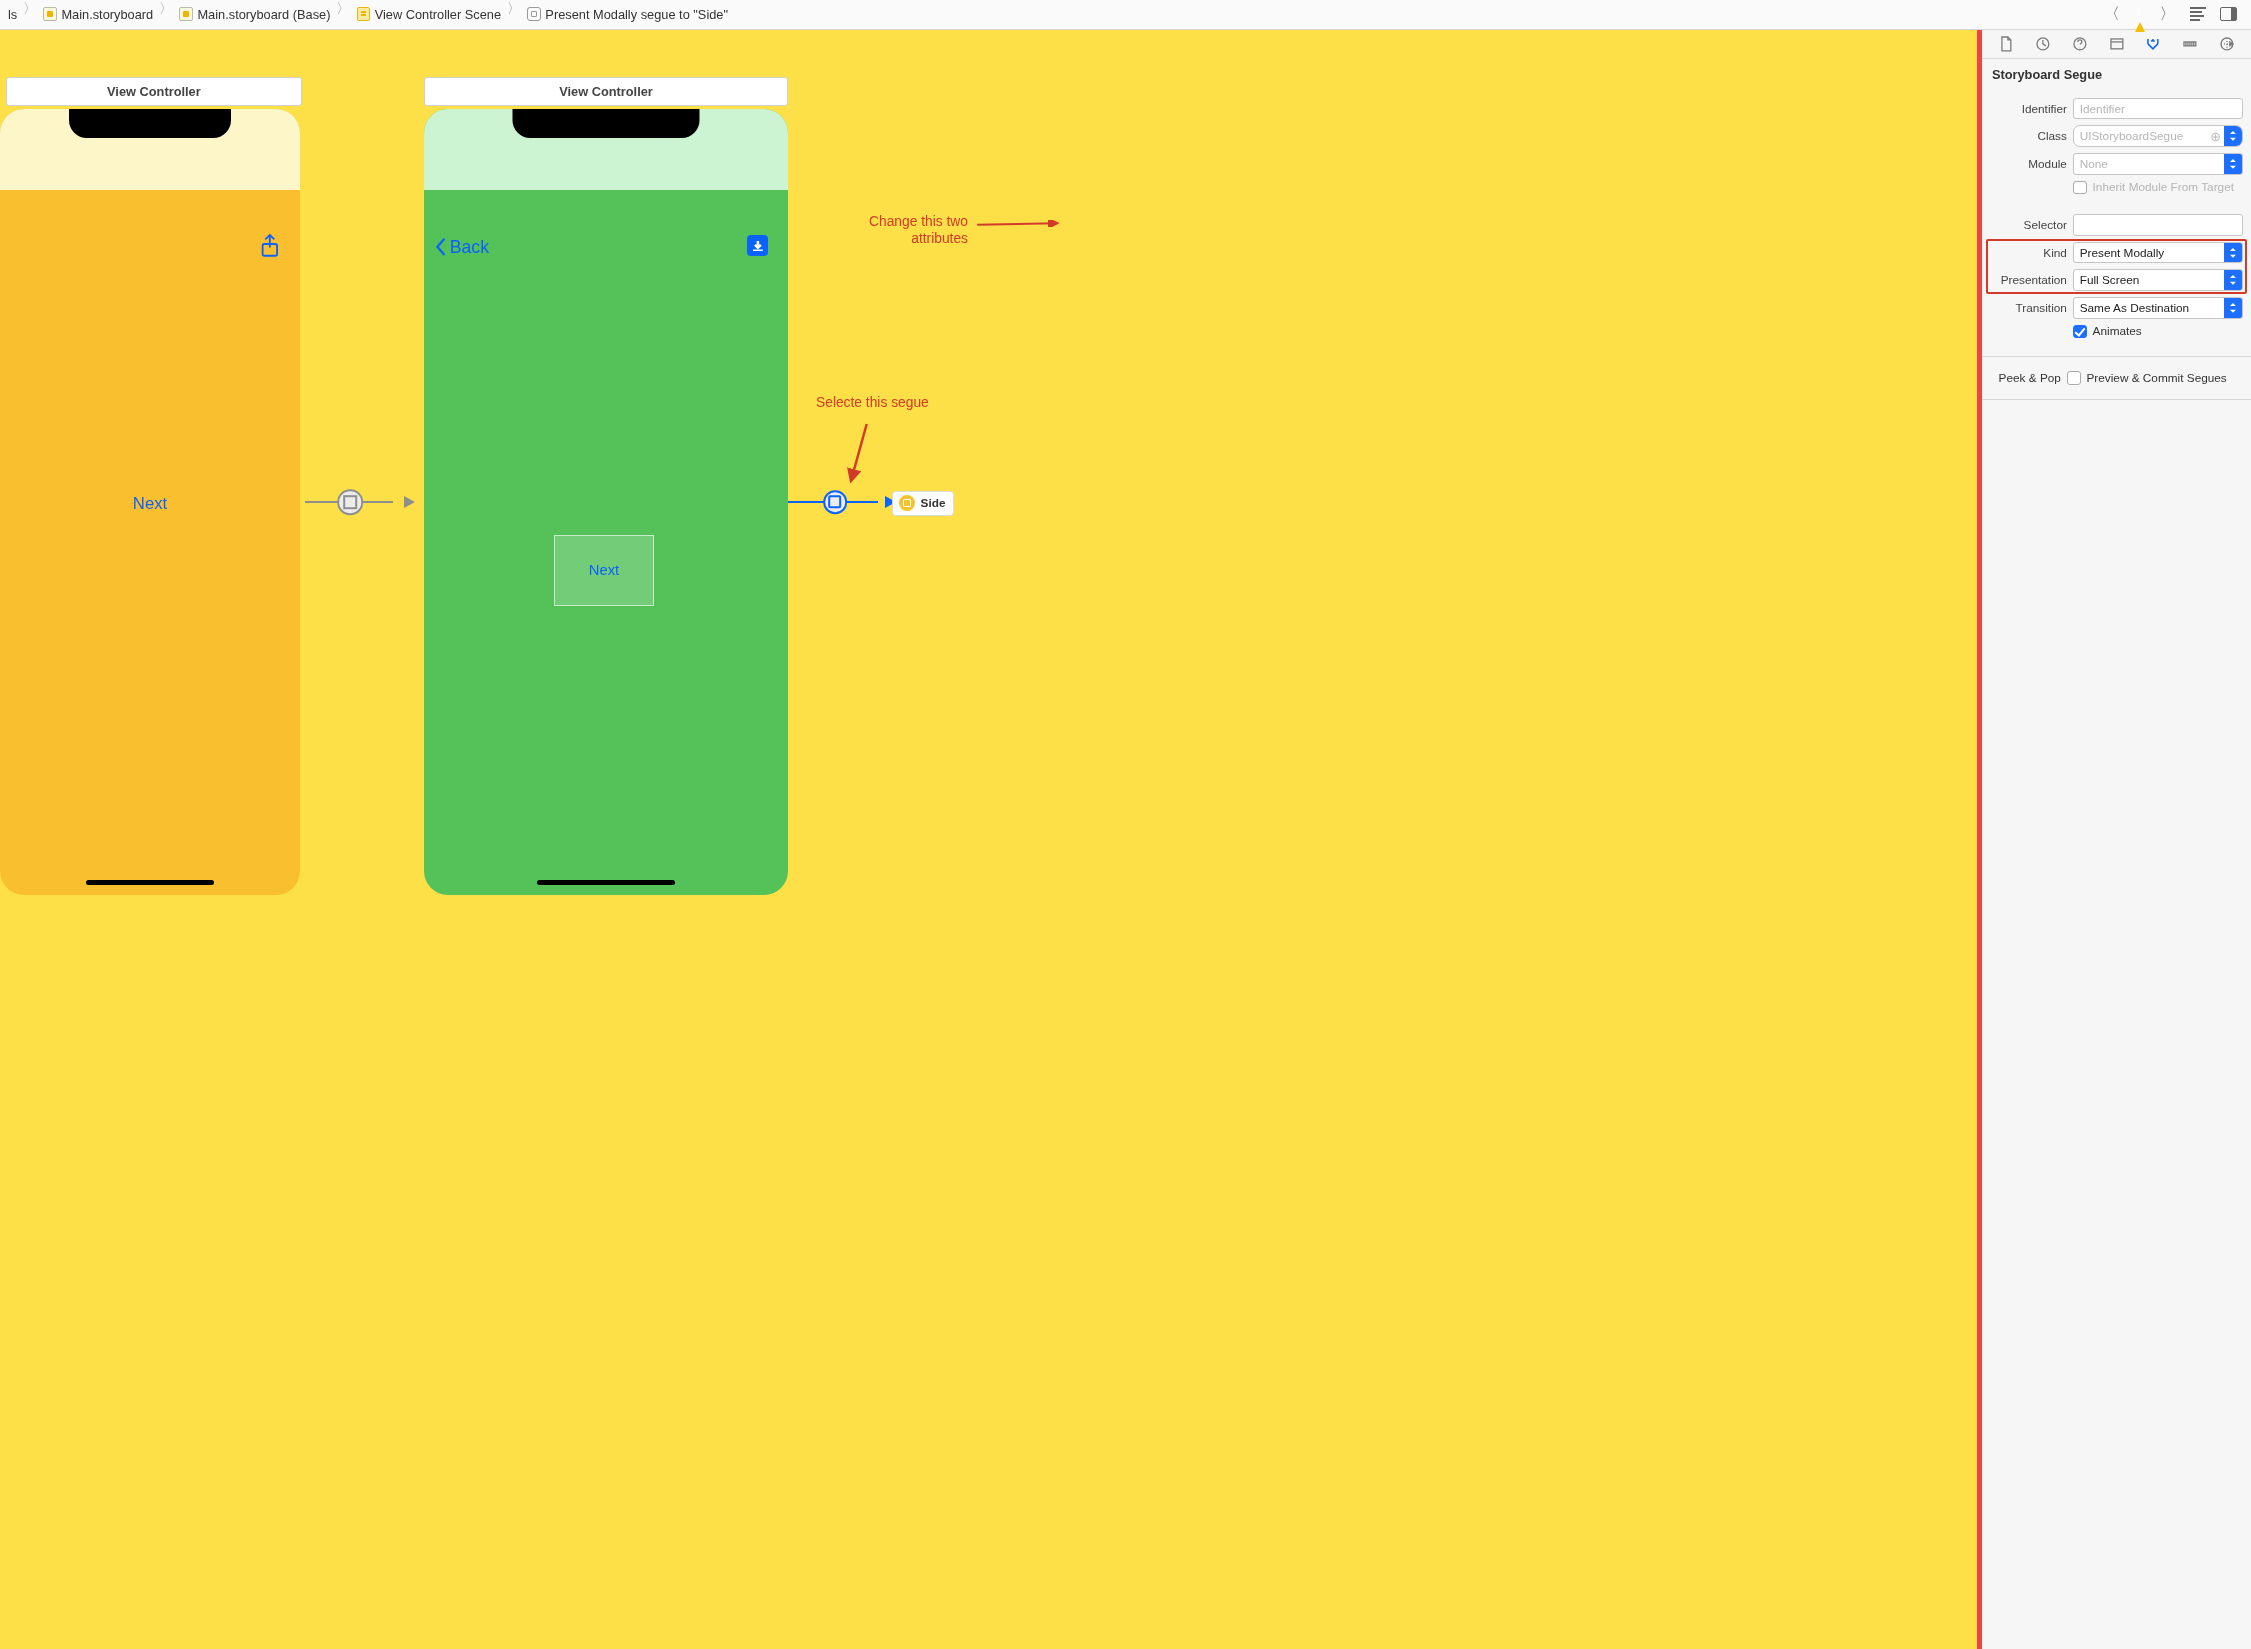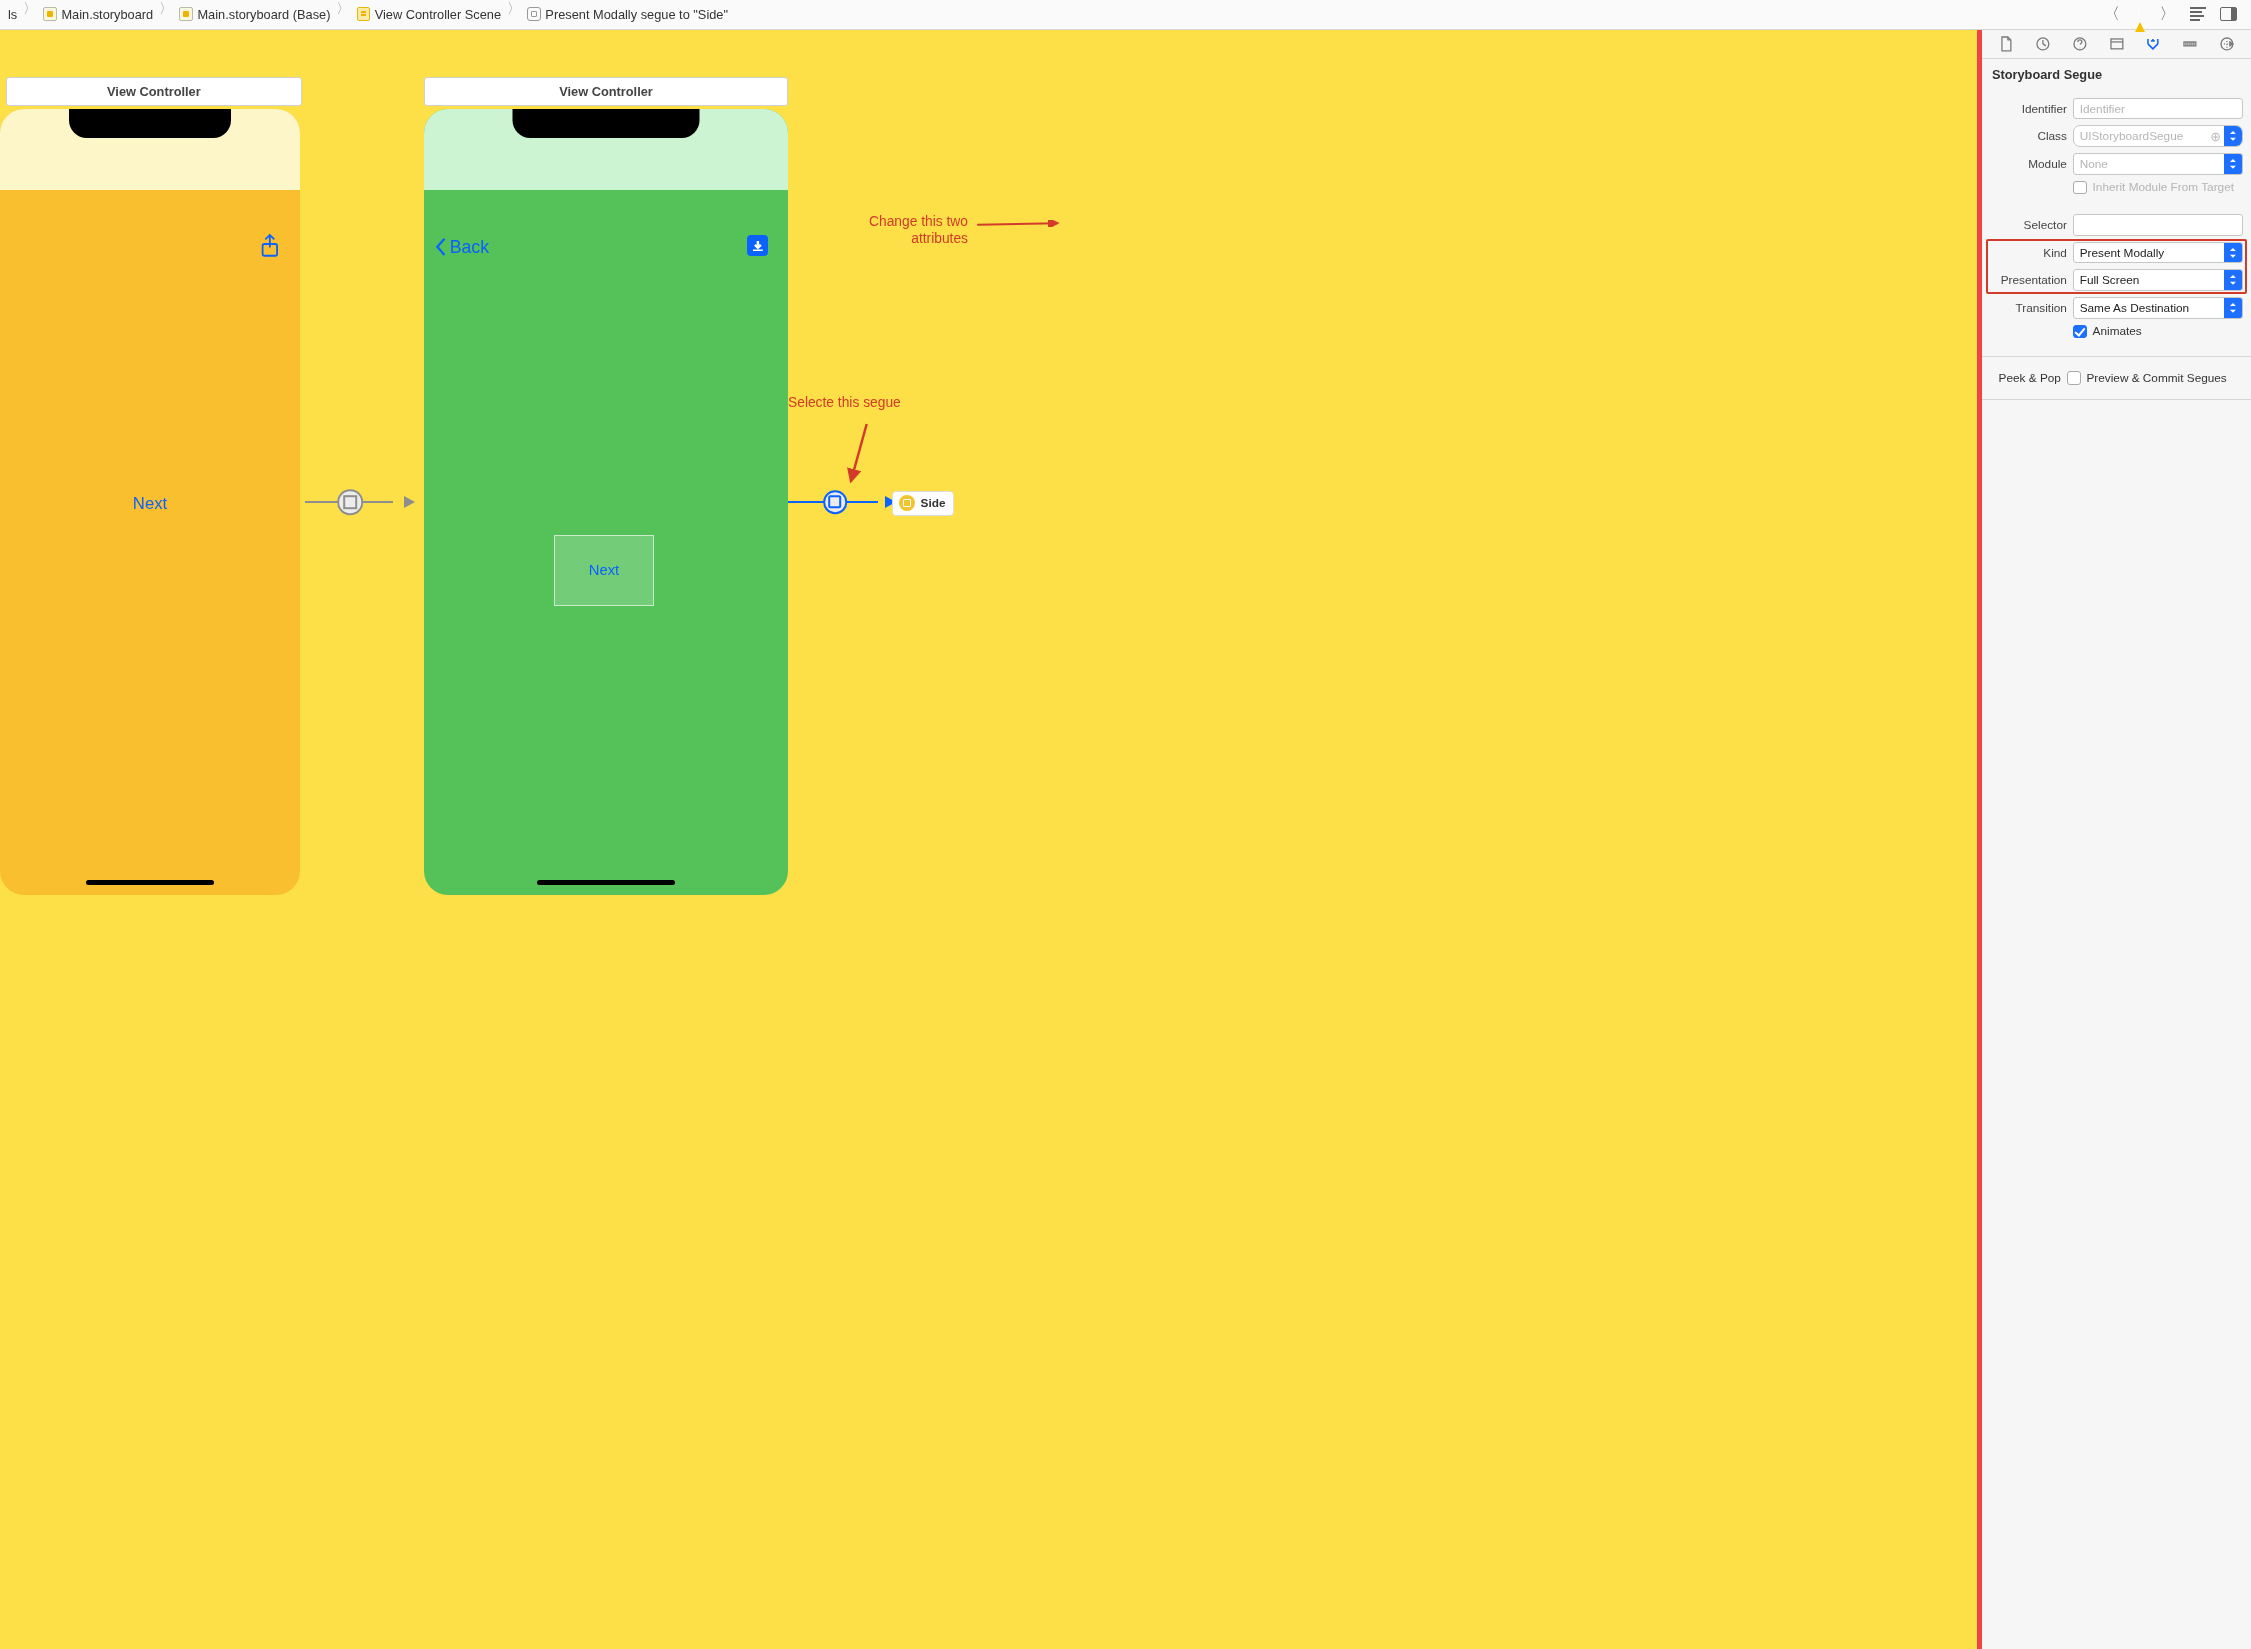--- a/index.html
+++ b/index.html
@@ -72,21 +72,21 @@
   .seg-blue .arrow{ position:absolute; right:0; top:50%; transform:translateY(-50%); width:0;height:0;border-left:11.8px solid #0a62ff;border-top:6.9px solid transparent;border-bottom:6.9px solid transparent;}
   .seg-blue .node{ position:absolute; left:47px; top:50%; transform:translate(-50%,-50%); width:23.6px; height:23.6px; border:2px solid #0a62ff; border-radius:50%; background:#ececec; display:flex; align-items:center; justify-content:center;}
   .seg-blue .node::after{content:""; width:8.9px;height:8.9px;border:2px solid #0a62ff; border-radius:2px;}
 
   .side-chip { position:absolute; left:892px; top:461px; background:#fff; border:1px solid #ddd; border-radius:3.9px; padding:3.9px 7.9px 3.9px 5.9px; display:flex; align-items:center; gap:5.9px; font-size:11.8px; font-weight:600;}
   .side-chip .ic{ width:15.8px;height:15.8px;border-radius:50%;background:#f4c430; position:relative;}
   .side-chip .ic::after{content:"";position:absolute;inset:3.9px;border:1.5px solid #fff;border-radius:1px;}
 
   
   .anno { position:absolute; color:#d23a2a; font-size:13.8px; line-height:1.25; text-align:center; }
-  .anno1 { left:788px; top:364px; }
+  .anno1 { left:816px; top:364px; }
   .anno2 { left:820px; top:183px; text-align:right; width:148px;}
   .arrow-red { position:absolute; }
   .arrow-red.a1 { left:845px; top:392px; width:29.6px; height:69px; }
   .arrow-red.a2 { left:965px; top:190px; width:108px; height:7.9px; }
 
   
   .inspector { width:274px; background:#f6f6f6; border-left:5px solid #ef4444; display:flex; flex-direction:column; }
   .insp-tabs { height:29.6px; border-bottom:1px solid #d6d6d6; display:flex; align-items:center; justify-content:space-around; padding:0 5.9px;}
   .insp-tabs .tab{ width:21.7px;height:21.7px; display:flex;align-items:center;justify-content:center; color:#7a7a7a; border-radius:3px; }
   .insp-tabs .tab svg{width:15.8px;height:15.8px;}

